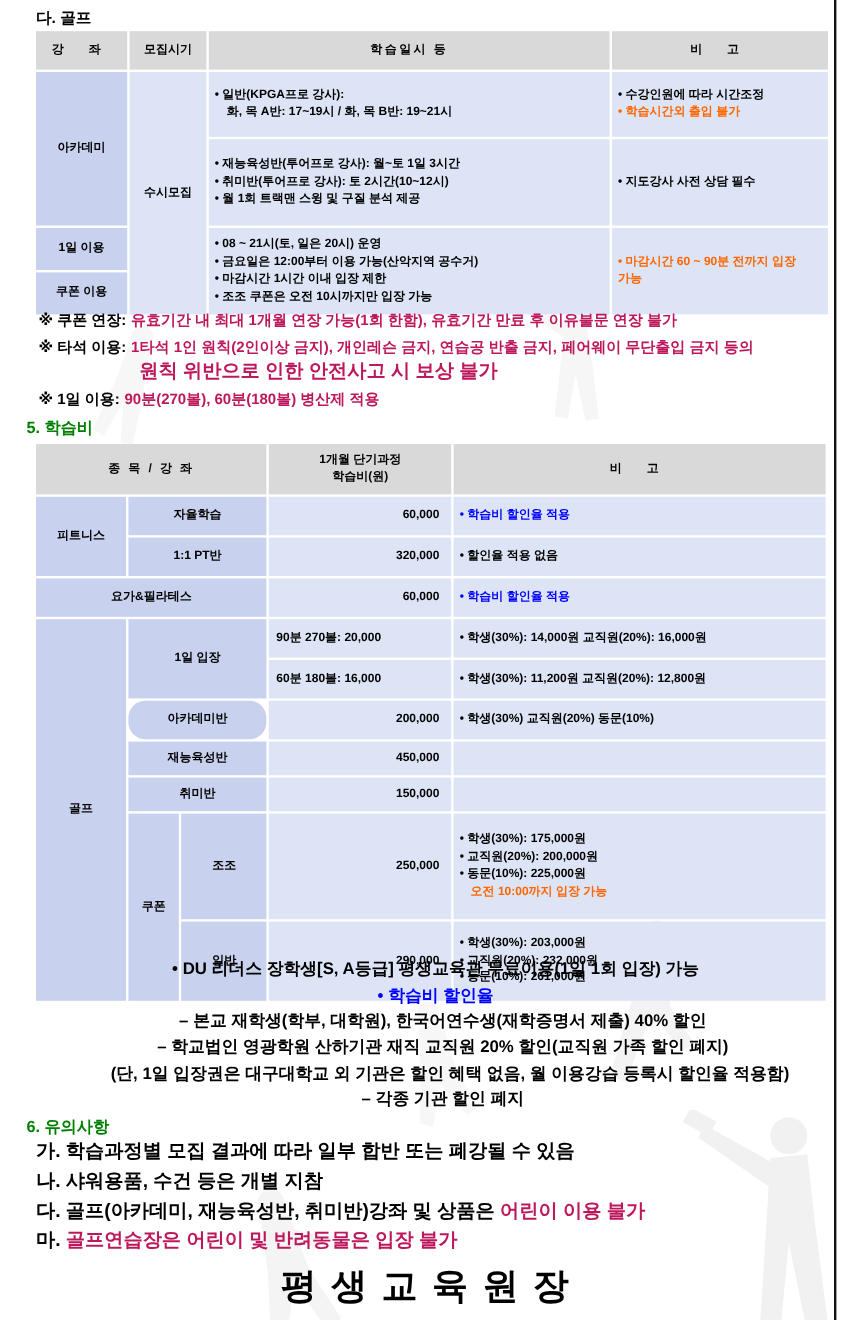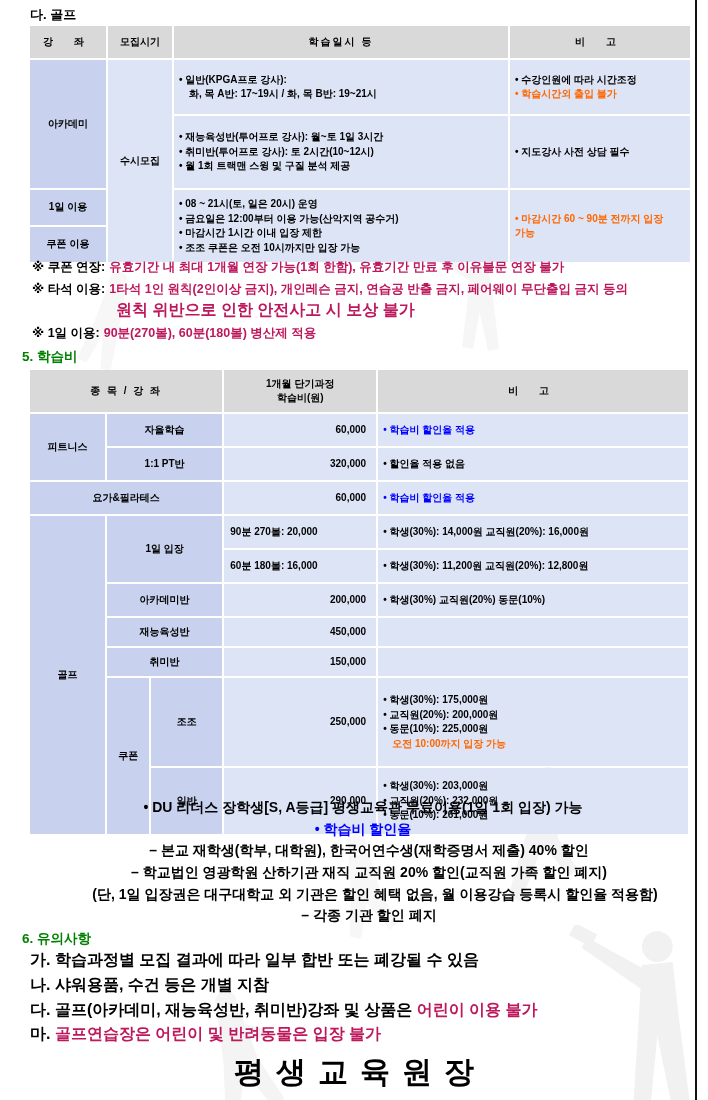--- a/index.html
+++ b/index.html
@@ -208,21 +208,21 @@
       <td class="bluec" rowspan="8">골프</td>
       <td class="bluec" colspan="2" rowspan="2">1일 입장</td>
       <td class="priceLeft" style="height:30px;">90분 270볼: 20,000</td>
       <td class="lightc">• 학생(30%): 14,000원   교직원(20%): 16,000원</td>
     </tr>
     <tr>
       <td class="priceLeft" style="height:30px;">60분 180볼: 16,000</td>
       <td class="lightc">• 학생(30%): 11,200원   교직원(20%): 12,800원</td>
     </tr>
     <tr>
-      <td class="bluec" colspan="2" style="height:30px;">아카데미반</td>
+      <td class="bluec" colspan="2" style="height:30px;border-radius:14px;">아카데미반</td>
       <td class="pricec">200,000</td>
       <td class="lightc">• 학생(30%)   교직원(20%)   동문(10%)</td>
     </tr>
     <tr>
       <td class="bluec" colspan="2" style="height:26px;">재능육성반</td>
       <td class="pricec">450,000</td>
       <td class="lightc"></td>
     </tr>
     <tr>
       <td class="bluec" colspan="2" style="height:26px;">취미반</td>

